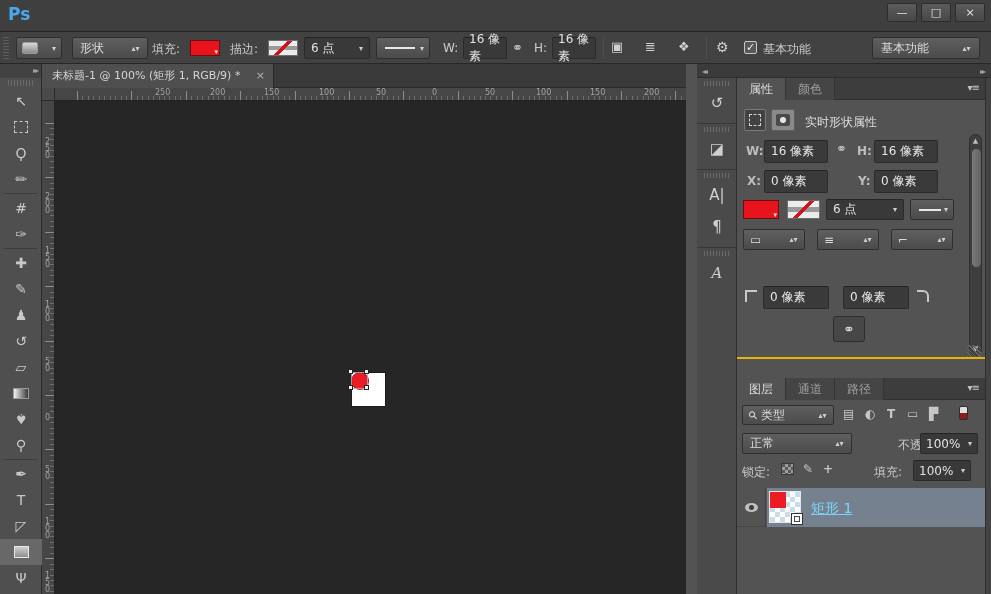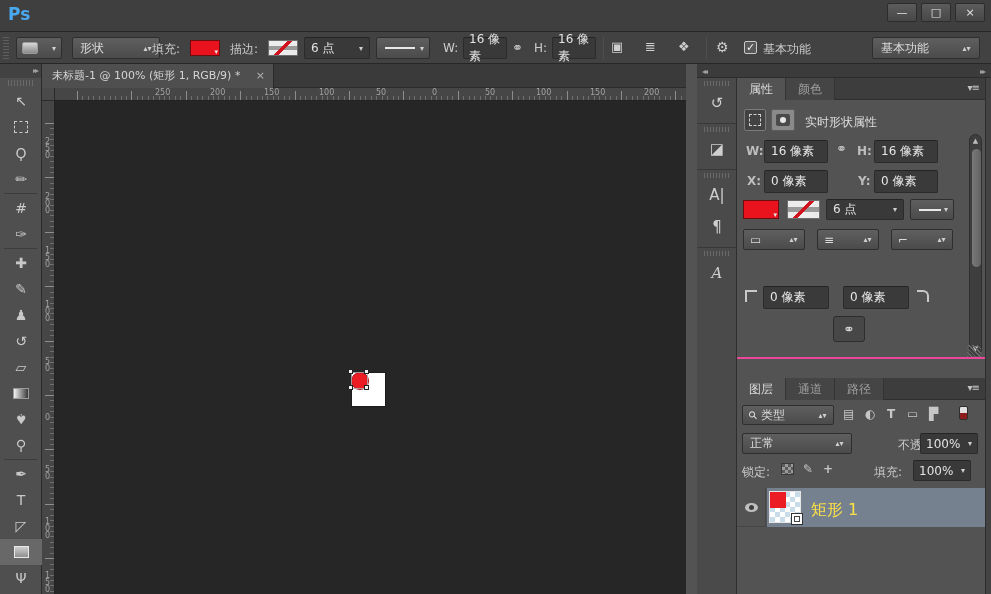--- a/index.html
+++ b/index.html
@@ -161,21 +161,21 @@
   .layer-sel { position:absolute; left:30px; top:0; width:218px; height:39px; background:#75818e; }
   .thumb { position:absolute; left:33px; top:4px; width:30px; height:30px; outline:1px solid #e6e6e6; }
   .thumb.checker { background-color:#fff;
       background-image:linear-gradient(45deg,#c9dce9 25%,transparent 25%,transparent 75%,#c9dce9 75%),
                        linear-gradient(45deg,#c9dce9 25%,transparent 25%,transparent 75%,#c9dce9 75%);
       background-size:10px 10px; background-position:0 0,5px 5px; }
   .thumb .redsq { position:absolute; left:0; top:0; width:16px; height:16px; background:#ec1c24; }
   .thumb .badge { position:absolute; right:-3px; bottom:-3px; width:12px; height:12px; background:#fff;
                   border:1px solid #333; }
   .badge .inner { position:absolute; left:2px; top:2px; width:6px; height:6px; border:1px dashed #444; }
-  .layer-name { position:absolute; left:74px; top:12px; font-size:16px; color:#fde047; }
+  .layer-name { position:absolute; left:74px; top:12px; font-size:14px; color:#7dd3fc;text-decoration:underline; }
 
   .toggle-icon { width:9px; height:14px; border:1px solid #2e2e2e; border-radius:2px;
                  background:linear-gradient(#e0e0e0 50%, #8c1d1d 50%); }
   .checker-sm { width:13px; height:12px;
       background-image:linear-gradient(45deg,#9a9a9a 25%,transparent 25%,transparent 75%,#9a9a9a 75%),
                        linear-gradient(45deg,#9a9a9a 25%,transparent 25%,transparent 75%,#9a9a9a 75%);
       background-size:6px 6px; background-position:0 0,3px 3px; background-color:#5c5c5c;
       border:1px solid #3a3a3a; }
 </style>
 </head>
@@ -191,21 +191,21 @@
       <div class="winbtn">×</div>
     </div>
   </header>
 
   <div id="optionsbar">
     <div class="grip-v"></div>
     <div class="raised abs" style="left:16px;top:5px;width:46px;height:22px;justify-content:space-between;padding:0 5px;">
       <span style="display:inline-block;width:16px;height:12px;border:1px solid #9b9b9b;background:linear-gradient(#d8d8d8,#8a8a8a);border-radius:2px;"></span>
       <span class="dd-arrow">▾</span>
     </div>
-    <div class="raised abs" style="left:72px;top:5px;width:88px;height:22px;justify-content:space-between;padding:0 7px;">
+    <div class="raised abs" style="left:72px;top:5px;width:76px;height:22px;justify-content:space-between;padding:0 7px;">
       <span>形状</span>
       <span class="spin">▴▾</span>
     </div>
     <span class="optlabel abs" style="left:152px;top:9px;">填充:</span>
     <div class="fill-swatch abs" style="left:190px;top:8px;width:30px;height:16px;">
       <span class="corner-arrow">▾</span>
     </div>
     <span class="optlabel abs" style="left:230px;top:9px;">描边:</span>
     <div class="stroke-swatch abs" style="left:268px;top:8px;width:30px;height:16px;">
       <span class="corner-arrow">▾</span>
@@ -377,21 +377,21 @@
       </div>
     <div class="strip-sep"></div>
     <div class="strip-grip"></div>
     <div class="strip-btn">
         <span class="italic">A</span>
       </div>
   </div>
 
   <div id="panels">
 
-    <div style="position:absolute;left:0;top:0;width:248px;height:281px;border-bottom:2px solid #ec4899;">
+    <div style="position:absolute;left:0;top:0;width:248px;height:281px;border-bottom:2px solid #eab308;">
       <div class="ptabbar">
         <span class="ptab active">属性</span><span class="ptab">颜色</span>
         <span class="panel-menu">▾≡</span>
       </div>
 
       <div class="icon-btn live-shape-btn abs" style="left:7px;top:31px;">
         <span class="live-shape-glyph"></span>
       </div>
       <div class="icon-btn mask-btn abs" style="left:34px;top:31px;">
         <span class="mask-glyph"></span>

